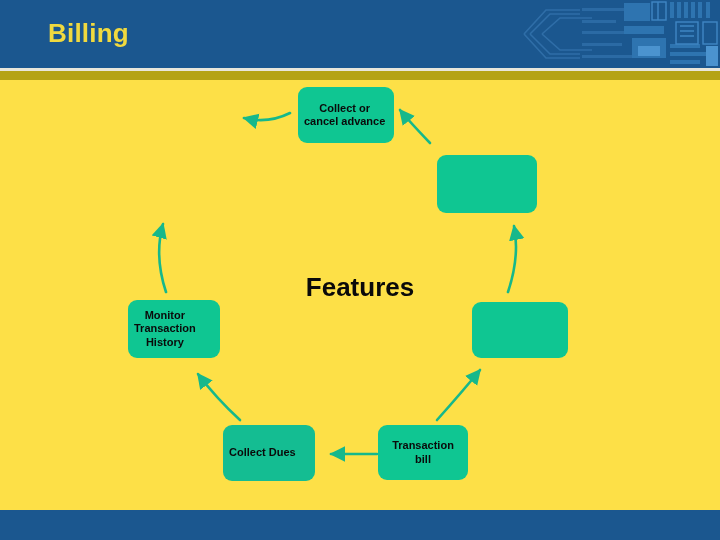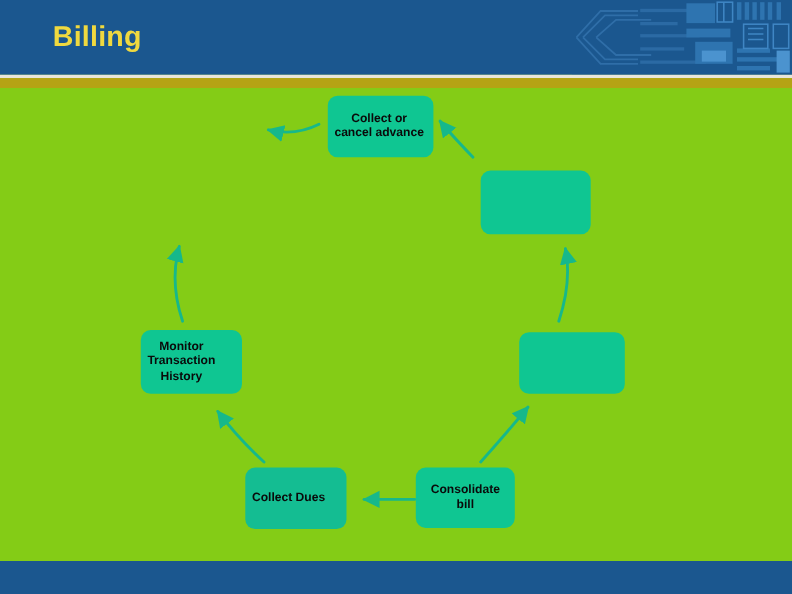--- a/index.html
+++ b/index.html
@@ -12,21 +12,21 @@
     background: #ffffff;
     font-family: "Liberation Sans", sans-serif;
     overflow: hidden;
     position: relative;
   }
 
   
   #slide {
     position: absolute;
     inset: 0;
-    background: #84cc16;
+    background: #fde047;
   }
 
   
   #header {
     position: absolute;
     left: 0; top: 0;
     width: 720px;
     height: 68px;
     background: #1b5а8a;
     background: #1b578f;
@@ -229,31 +229,32 @@
 
     <div class="node" id="node-1">
       <span class="node-label"></span>
     </div>
 
     <div class="node" id="node-2">
       <span class="node-label"></span>
     </div>
 
     <div class="node" id="node-3">
-      <span class="node-label">Consolidate bill</span>
+      <span class="node-label">Transaction bill</span>
     </div>
 
     <div class="node teal" id="node-4">
       <span class="node-label">Collect Dues</span>
     </div>
 
     <div class="node" id="node-5">
       <span class="node-label">Monitor
 Transaction
 History</span>
     </div>
 
 
+    <div id="center-title">Features</div>
   </div>
 
   <div id="footer-bar"></div>
 
 </div>
 
 </body></html>

